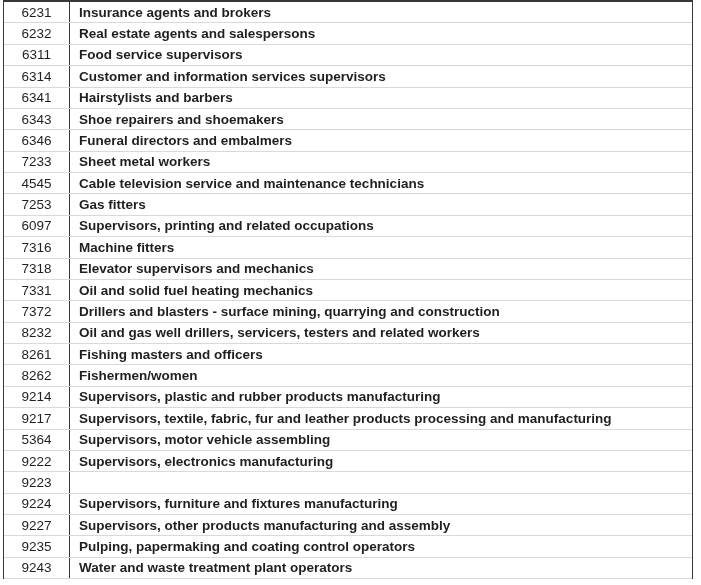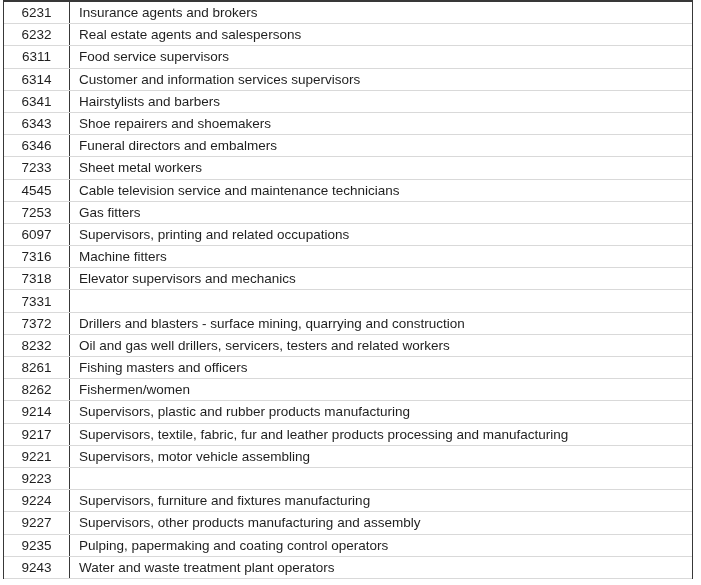--- a/index.html
+++ b/index.html
@@ -52,20 +52,21 @@
   }
   .cell.code {
     width: 66px;
     flex: 0 0 66px;
     justify-content: center;
     border-right: 1px solid #383838;
   }
   .cell.desc {
     flex: 1 1 auto;
     padding-left: 9px;
+    font-weight: bold;
   }
 </style>
 </head>
 <body>
 
 <div class="page">
   <div class="sheet">
 
   <div class="row">
         <div class="cell code">6231</div>
@@ -114,20 +115,21 @@
       <div class="row">
         <div class="cell code">7316</div>
         <div class="cell desc">Machine fitters</div>
       </div>
       <div class="row">
         <div class="cell code">7318</div>
         <div class="cell desc">Elevator supervisors and mechanics</div>
       </div>
       <div class="row">
         <div class="cell code">7331</div>
+        <div class="cell desc">Oil and solid fuel heating mechanics</div>
       </div>
       <div class="row">
         <div class="cell code">7372</div>
         <div class="cell desc">Drillers and blasters - surface mining, quarrying and construction</div>
       </div>
       <div class="row">
         <div class="cell code">8232</div>
         <div class="cell desc">Oil and gas well drillers, servicers, testers and related workers</div>
       </div>
       <div class="row">
@@ -140,22 +142,26 @@
       </div>
       <div class="row">
         <div class="cell code">9214</div>
         <div class="cell desc">Supervisors, plastic and rubber products manufacturing</div>
       </div>
       <div class="row">
         <div class="cell code">9217</div>
         <div class="cell desc">Supervisors, textile, fabric, fur and leather products processing and manufacturing</div>
       </div>
       <div class="row">
-        <div class="cell code">9221</div>
+        <div class="cell code">5364</div>
         <div class="cell desc">Supervisors, motor vehicle assembling</div>
+      </div>
+      <div class="row">
+        <div class="cell code">9222</div>
+        <div class="cell desc">Supervisors, electronics manufacturing</div>
       </div>
       <div class="row">
         <div class="cell code">9223</div>
       </div>
       <div class="row">
         <div class="cell code">9224</div>
         <div class="cell desc">Supervisors, furniture and fixtures manufacturing</div>
       </div>
       <div class="row">
         <div class="cell code">9227</div>

